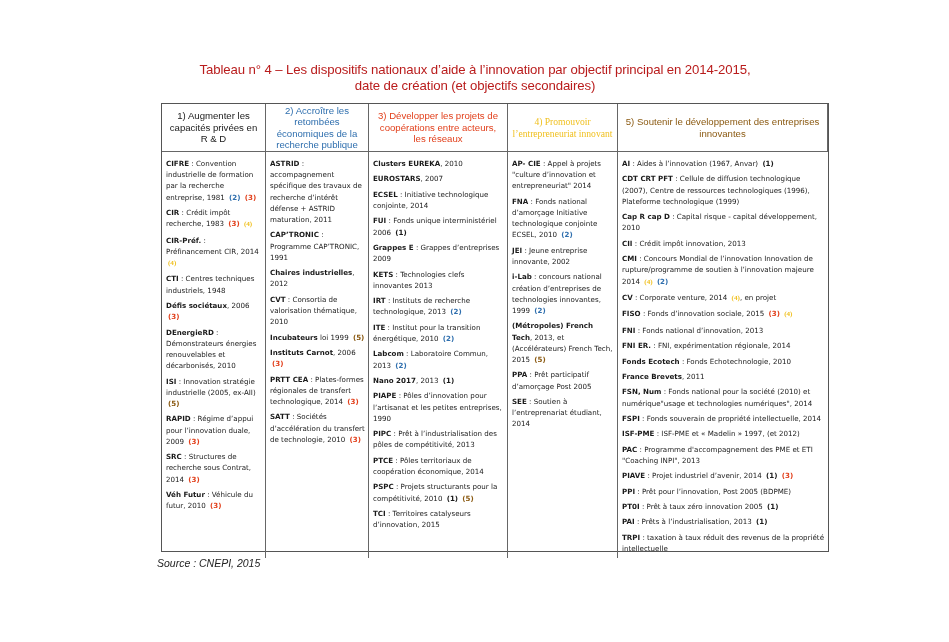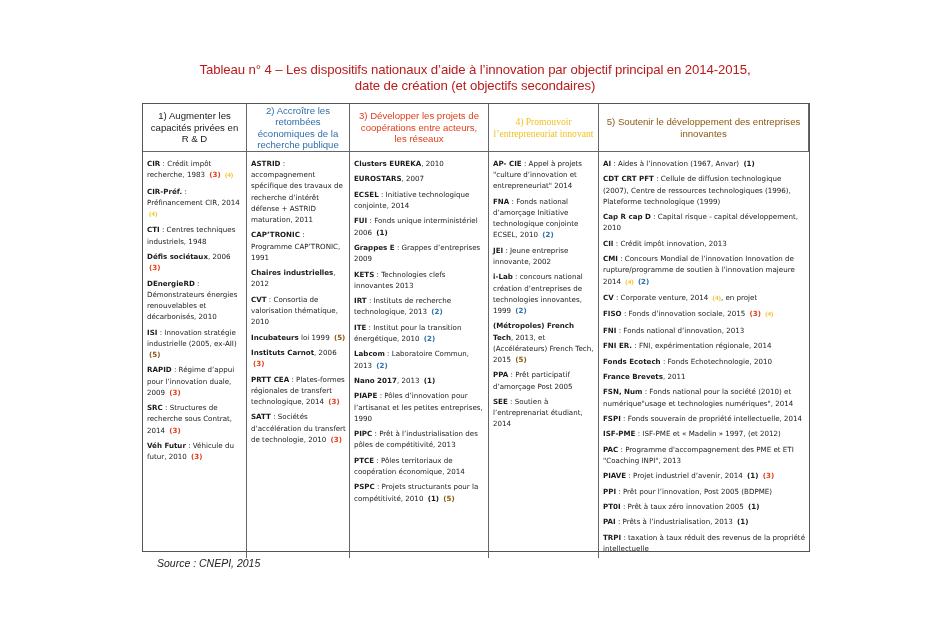--- a/index.html
+++ b/index.html
@@ -6,21 +6,21 @@
   body {
     width: 949px; height: 642px; background: #ffffff; position: relative; overflow: hidden;
     font-family: "Liberation Sans", sans-serif; color: #1a1a1a;
   }
   .title {
     position: absolute; left: 140px; top: 62px; width: 670px; text-align: center;
     font-family: "Liberation Sans", sans-serif; font-size: 13.2px; line-height: 16px; color: #b91c1c;
     letter-spacing: -0.1px;
   }
   .table {
-    position: absolute; left: 142px; top: 103px; width: 668px; height: 449px;
+    position: absolute; left: 161px; top: 103px; width: 668px; height: 449px;
     border: 1.5px solid #555; box-sizing: border-box;
     display: grid;
     grid-template-columns: 104px 103px 139px 110px 1fr;
     grid-template-rows: 48px 1fr;
   }
   .hcell {
     border-right: 1px solid #666; border-bottom: 1.5px solid #666;
     display: flex; align-items: center; justify-content: center; text-align: center;
     font-family: "Liberation Sans", sans-serif; font-size: 9.6px; line-height: 11.5px; padding: 2px 4px;
   }
@@ -51,20 +51,21 @@
 </div>
 
 <div class="table">
   <div class="hcell c1">1) Augmenter les capacités privées en R &amp; D</div>
   <div class="hcell c2">2) Accroître les retombées économiques de la recherche publique</div>
   <div class="hcell c3">3) Développer les projets de coopérations entre acteurs, les réseaux</div>
   <div class="hcell c4">4) Promouvoir l’entrepreneuriat innovant</div>
   <div class="hcell c5">5) Soutenir le développement des entreprises innovantes</div>
 
   <div class="bcell">
+      <div class="entry"><b>CIFRE</b><span> : Convention industrielle de formation par la recherche entreprise, 1981</span> <span class="tag c2" style="color: rgb(47, 111, 174);">(2)</span> <span class="tag c3" style="color: rgb(226, 64, 28);">(3)</span></div>
       <div class="entry"><b>CIR</b><span> : Crédit impôt recherche, 1983</span> <span class="tag c3" style="color: rgb(226, 64, 28);">(3)</span> <span class="tag c4" style="color: rgb(240, 192, 32);">(4)</span></div>
       <div class="entry"><b>CIR-Préf.</b><span> : Préfinancement CIR, 2014</span> <span class="tag c4" style="color: rgb(240, 192, 32);">(4)</span></div>
       <div class="entry"><b>CTI</b><span> : Centres techniques industriels, 1948</span></div>
       <div class="entry"><b>Défis sociétaux</b><span>, 2006</span> <span class="tag c3" style="color: rgb(226, 64, 28);">(3)</span></div>
       <div class="entry"><b>DEnergieRD</b><span> : Démonstrateurs énergies renouvelables et décarbonisés, 2010</span></div>
       <div class="entry"><b>ISI</b><span> : Innovation stratégie industrielle (2005, ex-AII)</span> <span class="tag c5" style="color: rgb(139, 90, 18);">(5)</span></div>
       <div class="entry"><b>RAPID</b><span> : Régime d’appui pour l’innovation duale, 2009</span> <span class="tag c3" style="color: rgb(226, 64, 28);">(3)</span></div>
       <div class="entry"><b>SRC</b><span> : Structures de recherche sous Contrat, 2014</span> <span class="tag c3" style="color: rgb(226, 64, 28);">(3)</span></div>
       <div class="entry"><b>Véh Futur</b><span> : Véhicule du futur, 2010</span> <span class="tag c3" style="color: rgb(226, 64, 28);">(3)</span></div>
     </div>
@@ -86,20 +87,21 @@
       <div class="entry"><b>Grappes E</b><span> : Grappes d’entreprises 2009</span></div>
       <div class="entry"><b>KETS</b><span> : Technologies clefs innovantes 2013</span></div>
       <div class="entry"><b>IRT</b><span> : Instituts de recherche technologique, 2013</span> <span class="tag c2" style="color: rgb(47, 111, 174);">(2)</span></div>
       <div class="entry"><b>ITE</b><span> : Institut pour la transition énergétique, 2010</span> <span class="tag c2" style="color: rgb(47, 111, 174);">(2)</span></div>
       <div class="entry"><b>Labcom</b><span> : Laboratoire Commun, 2013</span> <span class="tag c2" style="color: rgb(47, 111, 174);">(2)</span></div>
       <div class="entry"><b>Nano 2017</b><span>, 2013</span> <span class="tag c1" style="color: rgb(26, 26, 26);">(1)</span></div>
       <div class="entry"><b>PIAPE</b><span> : Pôles d’innovation pour l’artisanat et les petites entreprises, 1990</span></div>
       <div class="entry"><b>PIPC</b><span> : Prêt à l’industrialisation des pôles de compétitivité, 2013</span></div>
       <div class="entry"><b>PTCE</b><span> : Pôles territoriaux de coopération économique, 2014</span></div>
       <div class="entry"><b>PSPC</b><span> : Projets structurants pour la compétitivité, 2010</span> <span class="tag c1" style="color: rgb(26, 26, 26);">(1)</span> <span class="tag c5" style="color: rgb(139, 90, 18);">(5)</span></div>
+      <div class="entry"><b>TCI</b><span> : Territoires catalyseurs d’innovation, 2015</span></div>
     </div>
   <div class="bcell">
       <div class="entry"><b>AP- CIE</b><span> : Appel à projets "culture d’innovation et entrepreneuriat" 2014</span></div>
       <div class="entry"><b>FNA</b><span> : Fonds national d’amorçage Initiative technologique conjointe ECSEL, 2010</span> <span class="tag c2" style="color: rgb(47, 111, 174);">(2)</span></div>
       <div class="entry"><b>JEI</b><span> : Jeune entreprise innovante, 2002</span></div>
       <div class="entry"><b>i-Lab</b><span> : concours national création d’entreprises de technologies innovantes, 1999</span> <span class="tag c2" style="color: rgb(47, 111, 174);">(2)</span></div>
       <div class="entry"><b>(Métropoles) French Tech</b><span>, 2013, et (Accélérateurs) French Tech, 2015</span> <span class="tag c5" style="color: rgb(139, 90, 18);">(5)</span></div>
       <div class="entry"><b>PPA</b><span> : Prêt participatif d’amorçage Post 2005</span></div>
       <div class="entry"><b>SEE</b><span> : Soutien à l’entreprenariat étudiant, 2014</span></div>
     </div>

